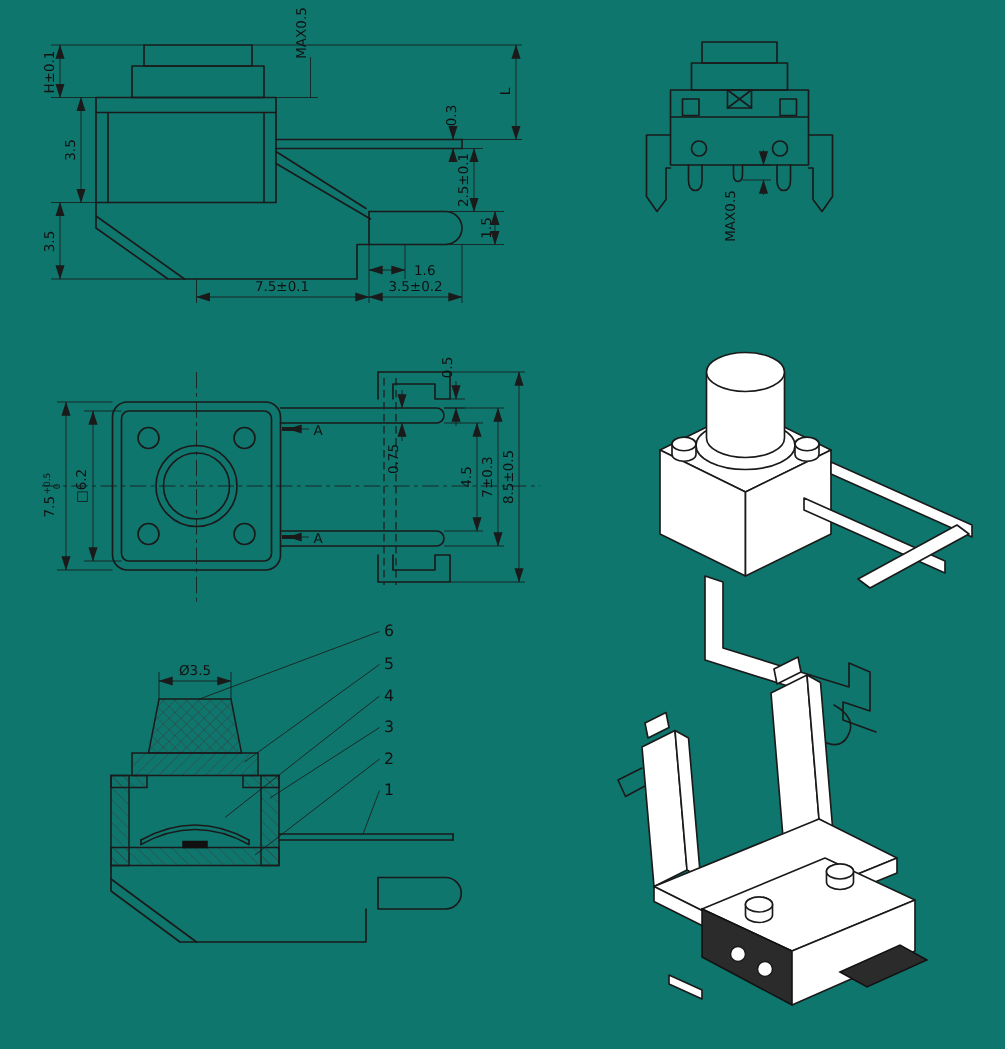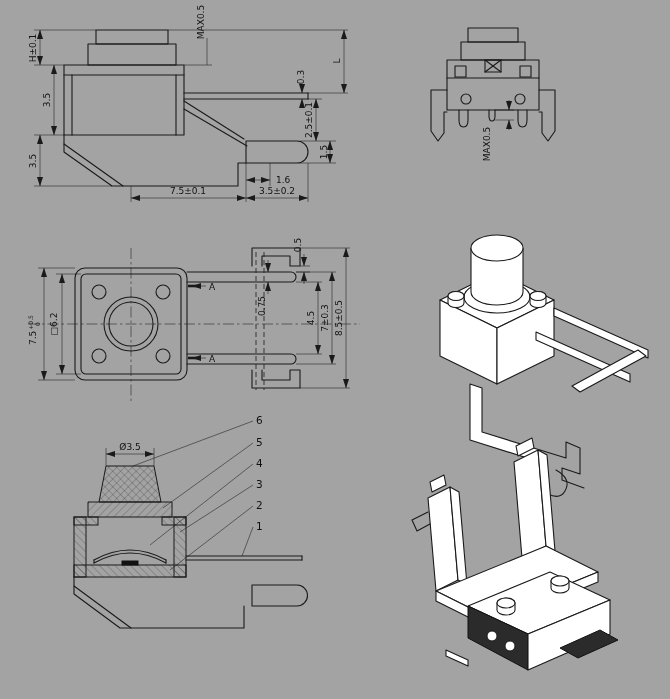--- a/index.html
+++ b/index.html
@@ -1,16 +1,16 @@
 <!DOCTYPE html>
 <html><head>
 <meta charset="utf-8">
 <style>
   html,body{margin:0;padding:0;background:#ffffff;}
-  .stage{width:670px;height:699px;position:relative;background:#a3a3a3;overflow:hidden;}
+  .stage{width:670px;height:699px;position:relative;background:#0f766e;overflow:hidden;}
   svg{display:block;}
   .part{fill:none;stroke:#1a1a1a;stroke-width:1.1;stroke-linejoin:round;stroke-linecap:round;}
   .white{fill:#ffffff;stroke:#1a1a1a;stroke-width:1.1;stroke-linejoin:round;}
   .dim{fill:none;stroke:#1a1a1a;stroke-width:0.55;}
   .cl{fill:none;stroke:#1a1a1a;stroke-width:0.55;stroke-dasharray:11 3 2.5 3;}
   .hid{fill:none;stroke:#1a1a1a;stroke-width:0.8;stroke-dasharray:5 3;}
   .lbl{font:9px "DejaVu Sans", sans-serif;fill:#111;}
   .num{font:10.5px "DejaVu Sans", sans-serif;fill:#111;}
   .hatchA{fill:url(#h45);stroke:#1a1a1a;stroke-width:1;}
   .hatchB{fill:url(#h135);stroke:#1a1a1a;stroke-width:1;}

